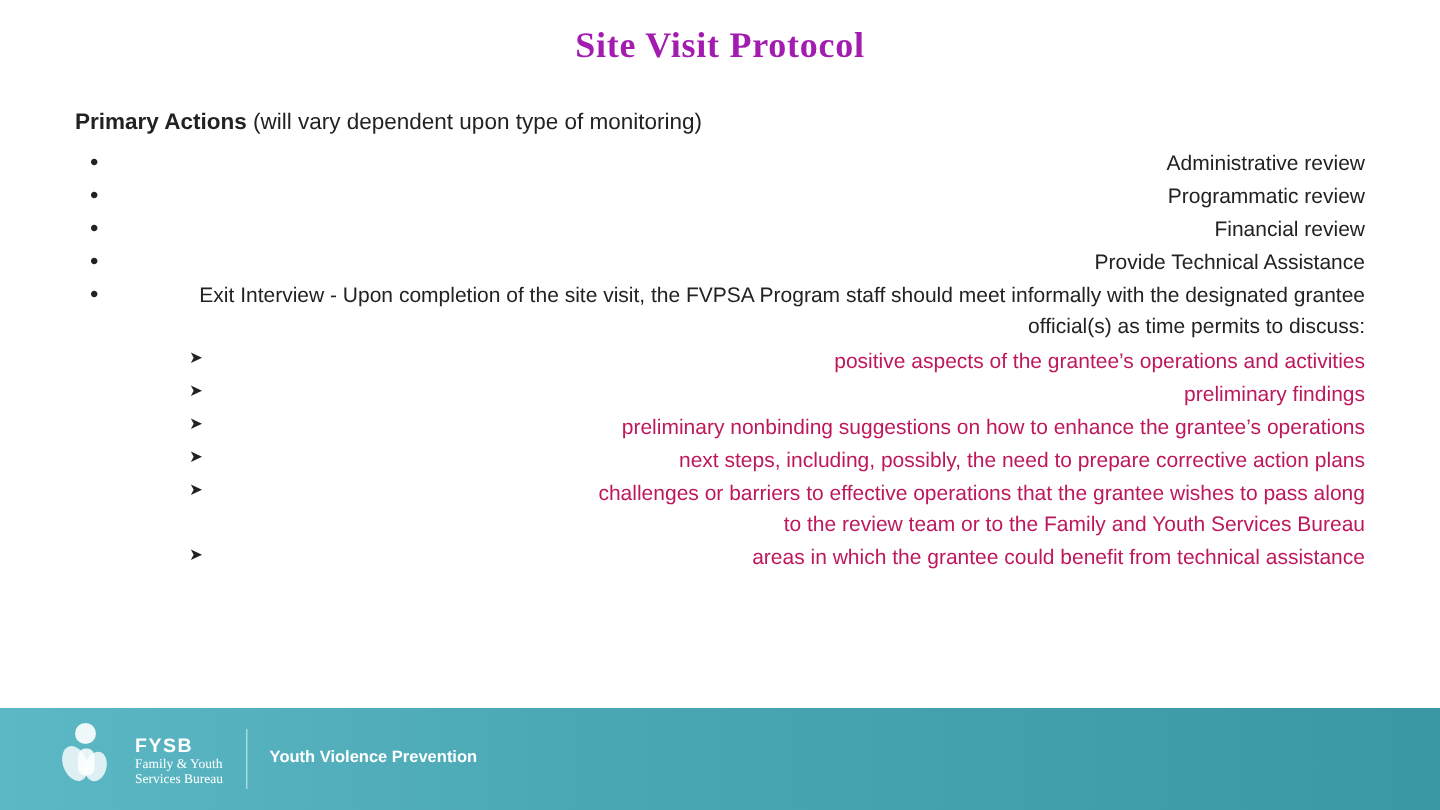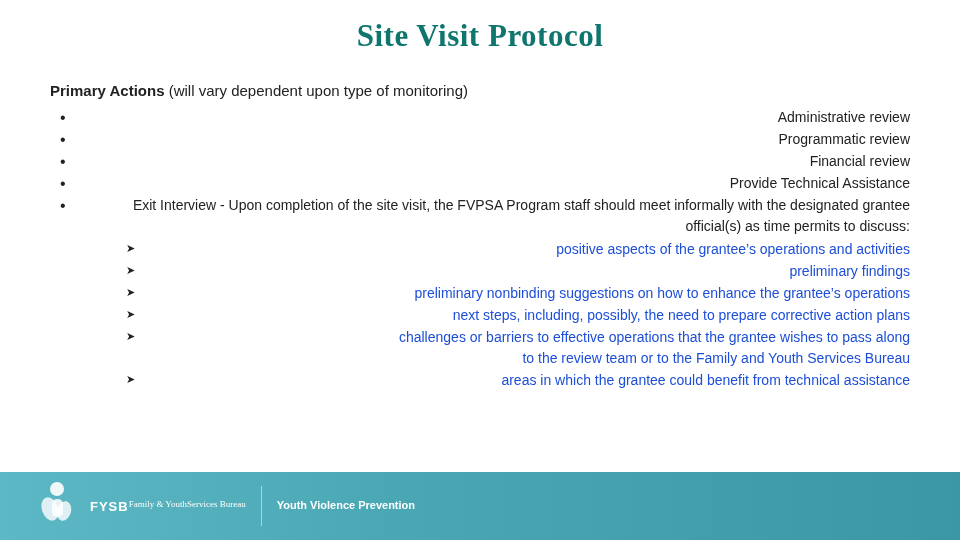--- a/index.html
+++ b/index.html
@@ -22,23 +22,23 @@
       position: relative;
     }
 
     .content-area {
       flex: 1;
       padding: 18px 50px 10px 50px;
     }
 
     .title {
       text-align: center;
-      font-size: 31px;
-      font-weight: bold;
-      color: #0f766e;
+      font-size: 24px;
+      font-weight: bold;
+      color: #a21caf;
       font-family: Georgia, serif;
       margin-bottom: 14px;
       letter-spacing: 0.5px;
     }
 
     .primary-actions-heading {
       font-size: 15px;
       color: #222;
       margin-bottom: 8px;
       margin-top: 28px;
@@ -78,21 +78,21 @@
     }
 
     .arrow-list {
       list-style: none;
       padding: 0;
       margin: 2px 0 0 50px;
     }
 
     .arrow-list li {
       font-size: 14px;
-      color: #1d4ed8;
+      color: #be185d;
       line-height: 1.5;
       padding-left: 18px;
       position: relative;
       margin-bottom: 1px;
     }
 
     .arrow-list li::before {
       content: "➤";
       position: absolute;
       left: 0;
@@ -118,20 +118,21 @@
       position: relative;
     }
 
     .fysb-figure svg {
       width: 55px;
       height: 55px;
     }
 
     .footer-text-block {
       display: flex;
+      flex-direction: column;
       margin-left: 5px;
     }
 
     .footer-fysb-text {
       font-size: 13px;
       font-weight: bold;
       color: #fff;
       letter-spacing: 1px;
     }
 

